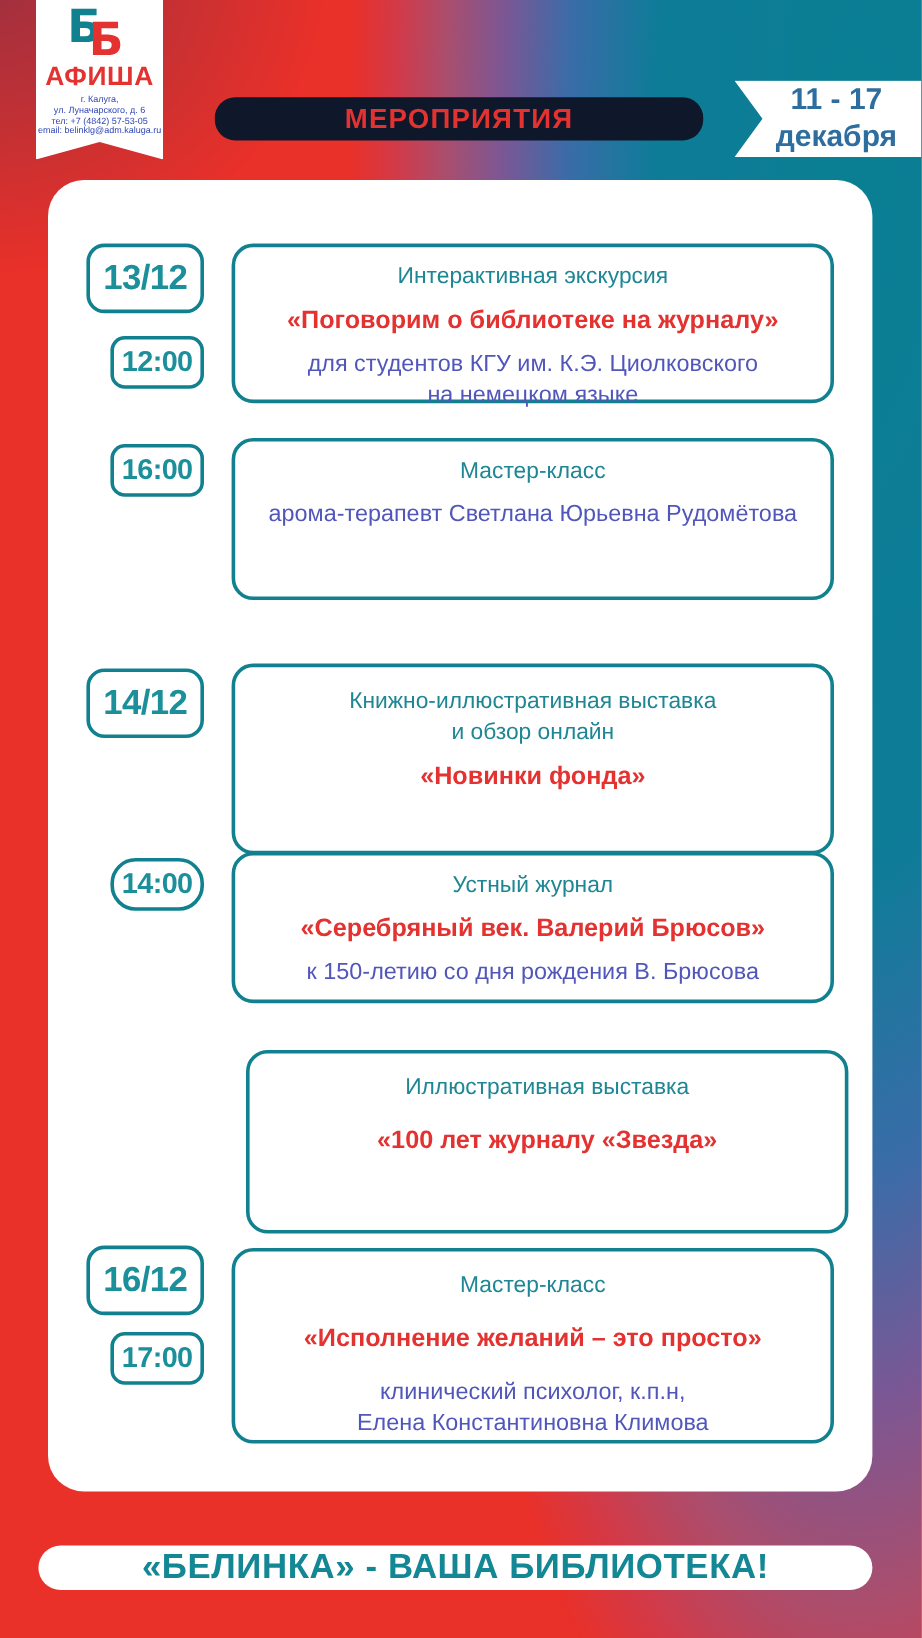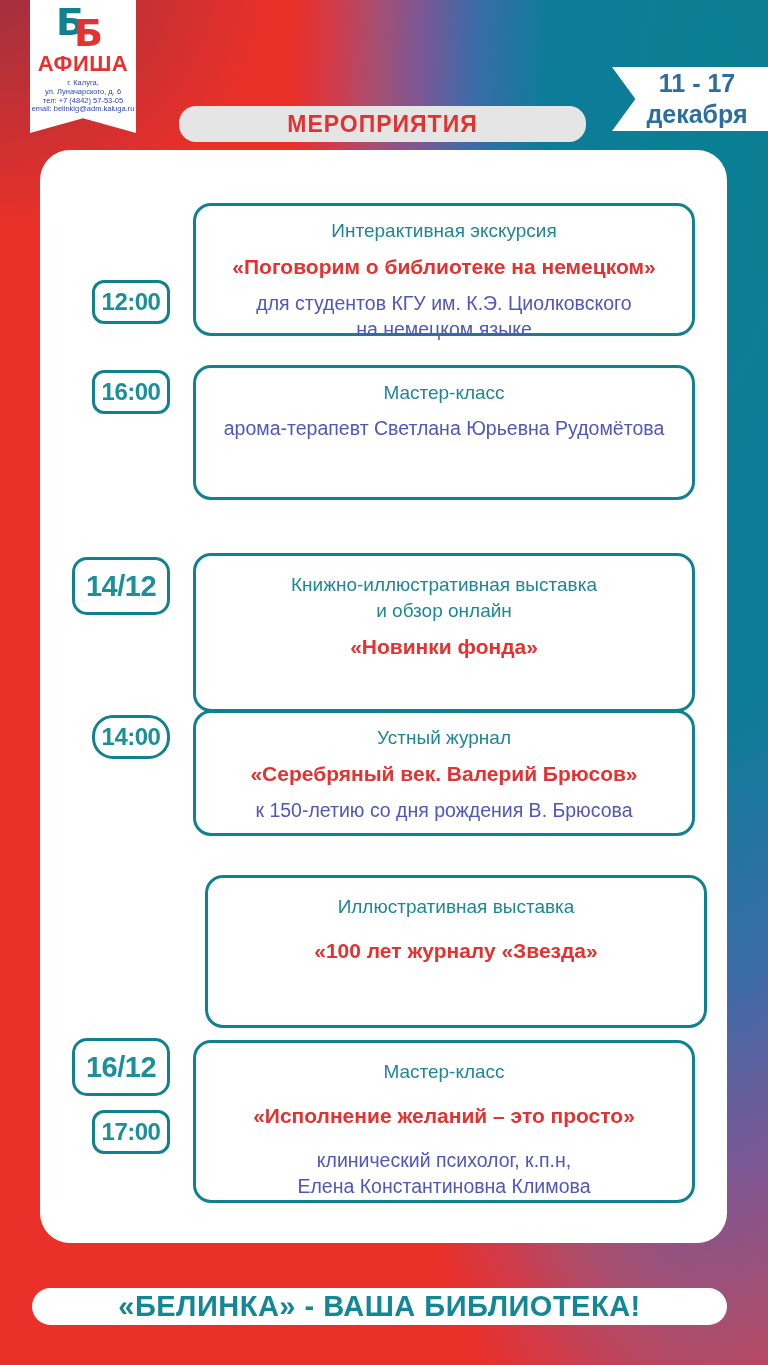--- a/index.html
+++ b/index.html
@@ -26,21 +26,21 @@
     position:absolute;font-family:"DejaVu Sans", sans-serif;font-weight:bold;
     font-size:38px;line-height:38px;
   }
   .b-teal{left:4px;top:-2px;color:#12818f;}
   .b-red{left:22px;top:9px;color:#e33230;}
   .brand{color:#e33230;font-weight:bold;font-size:22px;line-height:24px;letter-spacing:.5px;}
   .addr{margin-top:3px;text-align:center;color:#2f46b5;font-size:7.5px;line-height:8.8px;}
 
   
   .banner{
-    left:179px;top:106px;width:407px;height:36px;background:#e5e5e5;border-radius:17px;
+    left:179px;top:81px;width:407px;height:36px;background:#0f172a;border-radius:17px;
     display:flex;align-items:center;justify-content:center;
   }
   .banner-title{color:#e33230;font-weight:bold;font-size:23px;letter-spacing:1px;}
 
   
   .flag{
     left:612px;top:67px;width:156px;height:64px;background:#fff;
     clip-path:polygon(0 0,100% 0,100% 100%,0 100%,15% 50%);
     display:flex;align-items:center;justify-content:center;
   }
@@ -99,24 +99,25 @@
   <span class="banner-title">МЕРОПРИЯТИЯ</span>
 </div>
 
 <div class="abs flag">
   <div class="flag-text">11 - 17
 декабря</div>
 </div>
 
 <div class="abs card">
 
+  <div class="badge badge-date" style="left:32px;top:53px;">13/12</div>
   <div class="badge badge-time" style="left:52px;top:130px;">12:00</div>
   <div class="event-box" style="left:153px;top:53px;height:133px;">
     <div class="ev-type">Интерактивная экскурсия</div>
-    <div class="ev-title">«Поговорим о библиотеке на немецком»</div>
+    <div class="ev-title">«Поговорим о библиотеке на журналу»</div>
     <div class="ev-sub">для студентов КГУ им. К.Э. Циолковского
 на немецком языке</div>
   </div>
 
   <div class="badge badge-time" style="left:52px;top:220px;">16:00</div>
   <div class="event-box" style="left:153px;top:215px;height:135px;">
     <div class="ev-type">Мастер-класс</div>
     <div class="ev-sub">арома-терапевт Светлана Юрьевна Рудомётова</div>
   </div>
 

